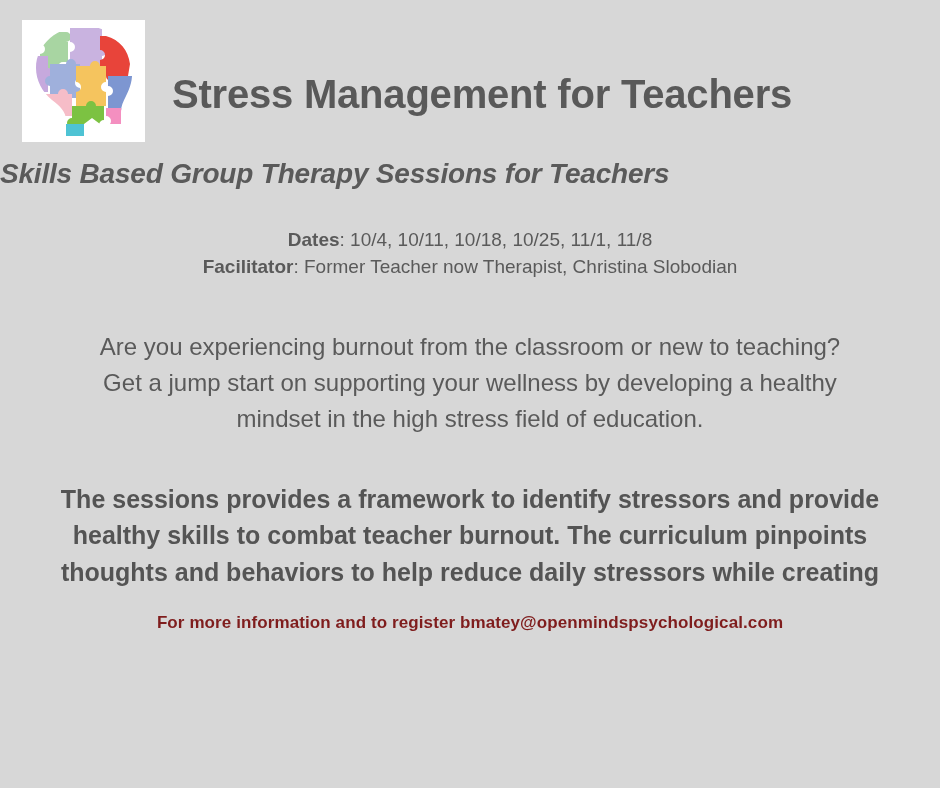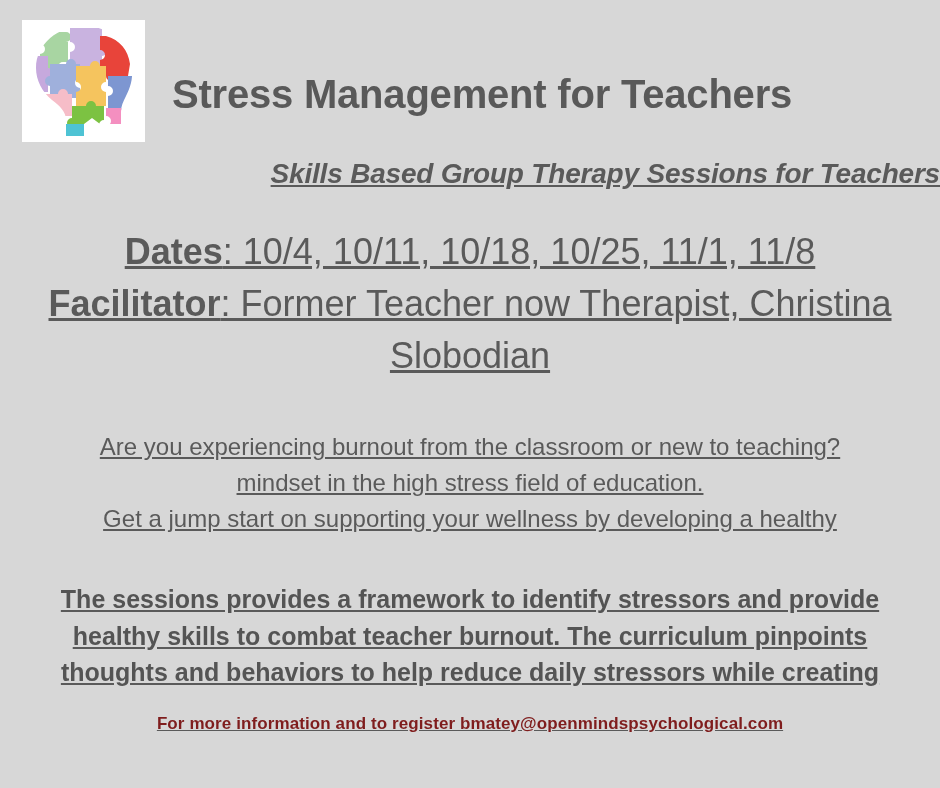--- a/index.html
+++ b/index.html
@@ -13,21 +13,20 @@
     font-family: "Liberation Sans", sans-serif;
     color: #5a5a5a;
     overflow: hidden;
   }
   .flyer {
     position: relative;
     width: 940px;
     height: 788px;
     background: #d7d7d7;
     box-sizing: border-box;
-    text-decoration: underline;
   }
 
   
   .header {
     position: relative;
     height: 146px;
   }
   .logo-card {
     position: absolute;
     left: 22px;
@@ -49,35 +48,34 @@
     text-align: center;
     padding-left: 24px;
     font-size: 40px;
     font-weight: bold;
     letter-spacing: -0.2px;
     color: #595959;
     line-height: 1;
   }
 
   .subtitle {
-    text-align: right;
+    text-align: left;
     font-size: 28px;
     font-weight: bold;
     font-style: italic;
     color: #5a5a5a;
     margin-top: 12px;
     letter-spacing: -0.2px;
-    padding-left: 40px;
   }
 
   
   .details {
     margin-top: 36px;
     text-align: center;
-    font-size: 36px;
+    font-size: 19px;
     line-height: 1.44;
     color: #5a5a5a;
   }
   .details .lbl {
     font-weight: bold;
   }
 
   
   .intro {
     margin-top: 48px;
@@ -169,22 +167,22 @@
     <div>
       <span class="lbl">Dates</span><span>: 10/4, 10/11, 10/18, 10/25, 11/1, 11/8</span>
     </div>
     <div>
       <span class="lbl">Facilitator</span><span>: Former Teacher now Therapist, Christina Slobodian</span>
     </div>
   </div>
 
   <div class="intro">
     <span class="ln">Are you experiencing burnout from the classroom or new to teaching?</span>
+    <span class="ln">Get a jump start on supporting your wellness by developing a healthy</span>
     <span class="ln">mindset in the high stress field of education.</span>
-    <span class="ln">Get a jump start on supporting your wellness by developing a healthy</span>
   </div>
 
   <div class="body-bold">
     <span class="ln">The sessions provides a framework to identify stressors and provide</span>
     <span class="ln">healthy skills to combat teacher burnout.  The curriculum pinpoints</span>
     <span class="ln">thoughts and behaviors to help reduce daily stressors while creating</span>
   </div>
 
   <div class="footer">For more information and to register bmatey@openmindspsychological.com</div>
 

